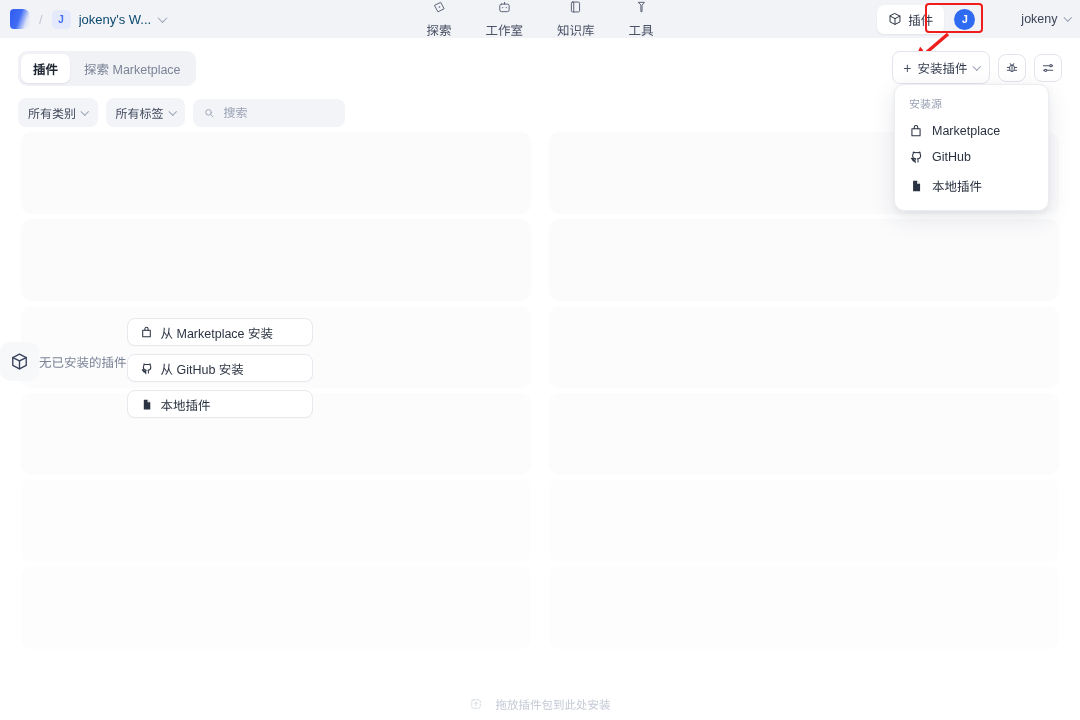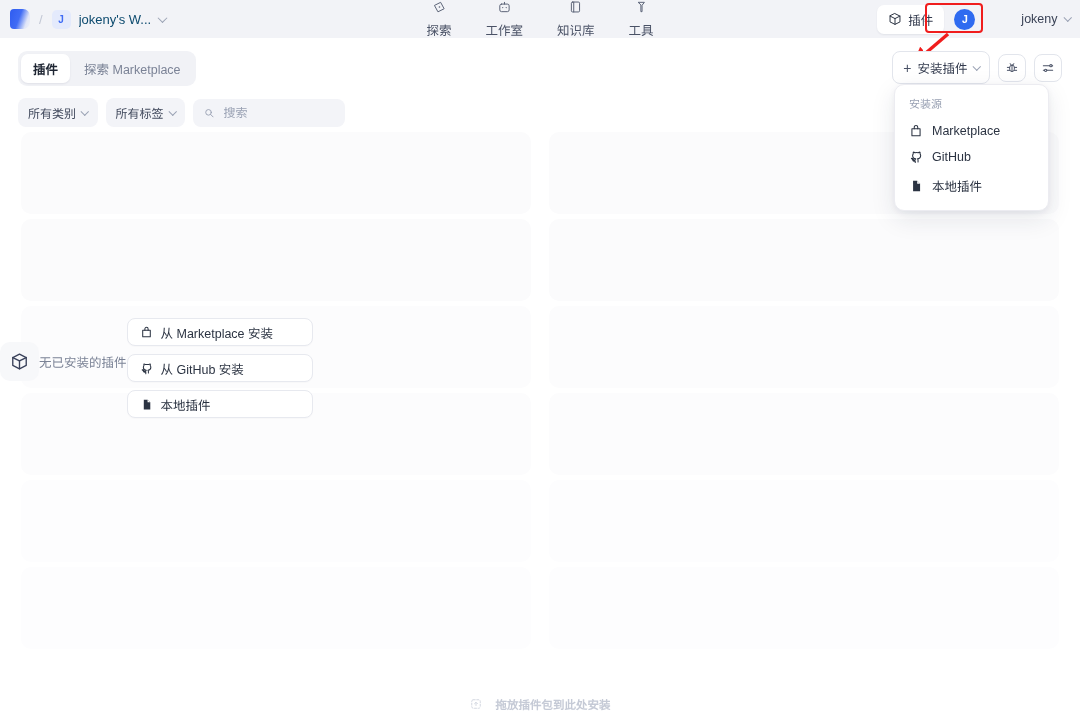--- a/index.html
+++ b/index.html
@@ -202,21 +202,21 @@
     border: 1px solid #e7e9ef; border-radius: 8px; background: #fff;
     font-size: 12.5px; color: #2b3342; cursor: pointer; white-space: nowrap;
     box-shadow: 0 1px 1px rgba(25,35,70,.02);
   }
   .empty-btn .ic { width: 13px; height: 13px; flex: 0 0 auto; }
 
   
   .drop-hint {
     position: absolute; left: 0; bottom: 8px; width: 1080px;
     display: flex; align-items: center; justify-content: center; gap: 14px;
-    font-size: 11.5px; color: #c5cad6; font-weight: bold;
+    font-size: 11.5px; color: #c5cad6;
   }
   .drop-hint .ic { width: 12px; height: 12px; opacity: .75; }
 </style>
 </head>
 <body>
 
 <div id="app">
 
   <div class="skeleton-area">
     <div class="sk-card"></div>

